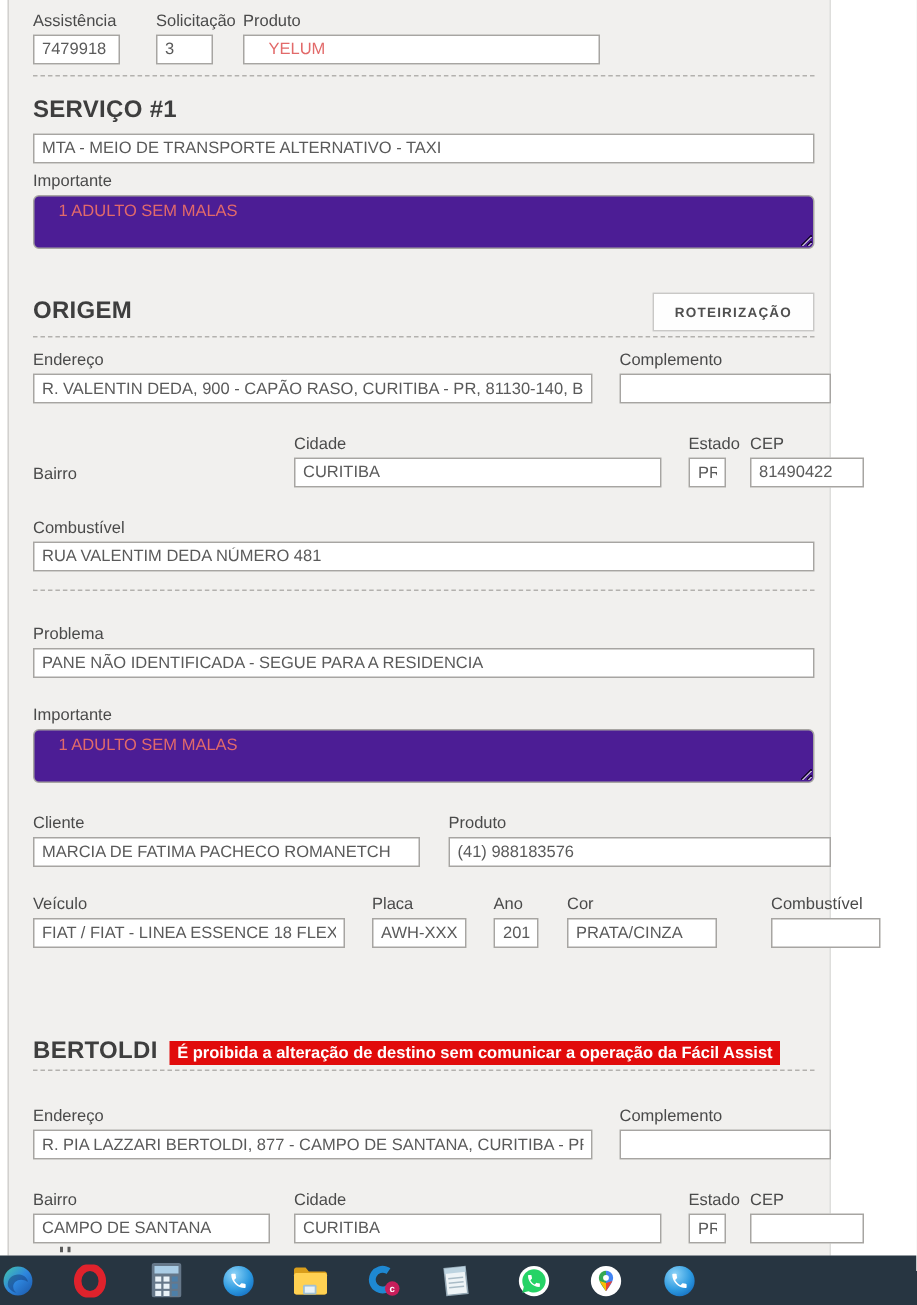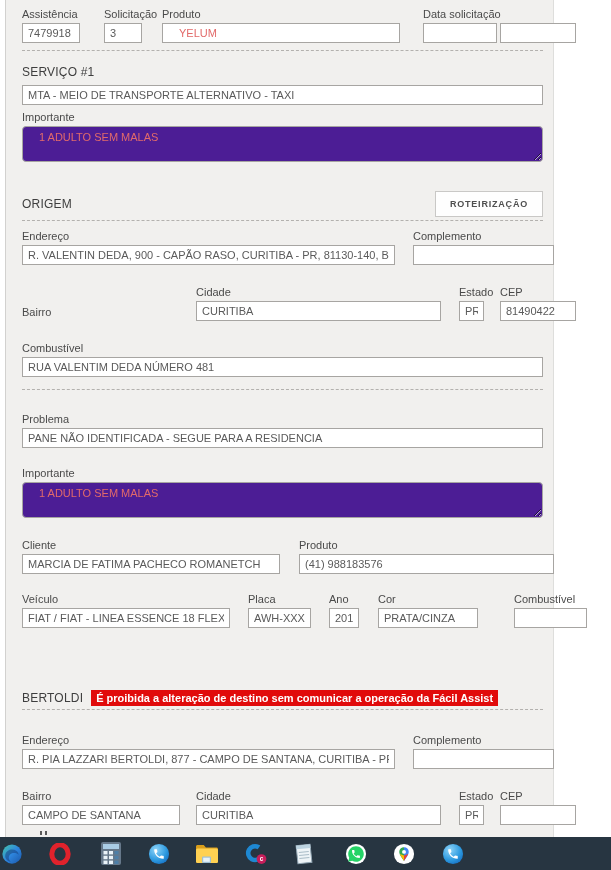--- a/index.html
+++ b/index.html
@@ -21,21 +21,21 @@
   }
   .field input.red, textarea.red{color:#e26a6a;padding-left:16px;}
   textarea{
     box-sizing:border-box;display:block;width:521px;height:36px;
     border:1px solid #a7a5a2;border-radius:4px;background:#4c1d95;
     font-family:"Liberation Sans",sans-serif;font-size:11px;padding:4px 6px;resize:both;outline:none;
   }
   .row{display:flex;align-items:flex-end;gap:11px;}
   .row .field{flex:0 0 auto;}
   .dashed{border-top:1px dashed #b3b1ae;height:0;width:521px;}
-  .sec-title{font-size:12px;font-weight:normal;color:#3e3e3e;letter-spacing:.2px;}
+  .sec-title{font-size:16px;font-weight:bold;color:#3e3e3e;letter-spacing:.2px;}
   .hdr-row{display:flex;justify-content:space-between;align-items:center;width:521px;}
   .btn{
     background:#fefefe;border:1px solid #c9c8c6;color:#4f4f4f;
     font-family:"Liberation Sans",sans-serif;font-size:9px;font-weight:bold;letter-spacing:.8px;
     padding:7px 14px;cursor:pointer;
   }
   .warn-badge{
     display:inline-block;background:#e10b0b;color:#ffffff;
     font-size:11px;font-weight:bold;padding:2px 5px;margin-left:8px;
   }
@@ -77,31 +77,20 @@
         <input value="7479918" style="">
       </div>
       <div class="field w38 g13">
         <label>Solicitação</label>
         <input value="3" style="">
       </div>
       <div class="field w238 g9">
         <label>Produto</label>
         <input class="red" value="YELUM" style="">
       </div>
-      <div class="field g12">
-        <label>Data solicitação</label>
-        <div class="pair">
-          <span class="field w74">
-              <input value="" style="">
-            </span>
-          <span class="field w76 g3">
-              <input value="" style="">
-            </span>
-        </div>
-      </div>
     </div>
 
     <div class="dashed mt7"></div>
 
     <div class="sec-title mt14">SERVIÇO #1</div>
     <div class="field mt6">
       <input value="MTA - MEIO DE TRANSPORTE ALTERNATIVO - TAXI" style="">
     </div>
     <div class="field mt6">
       <label>Importante</label>

